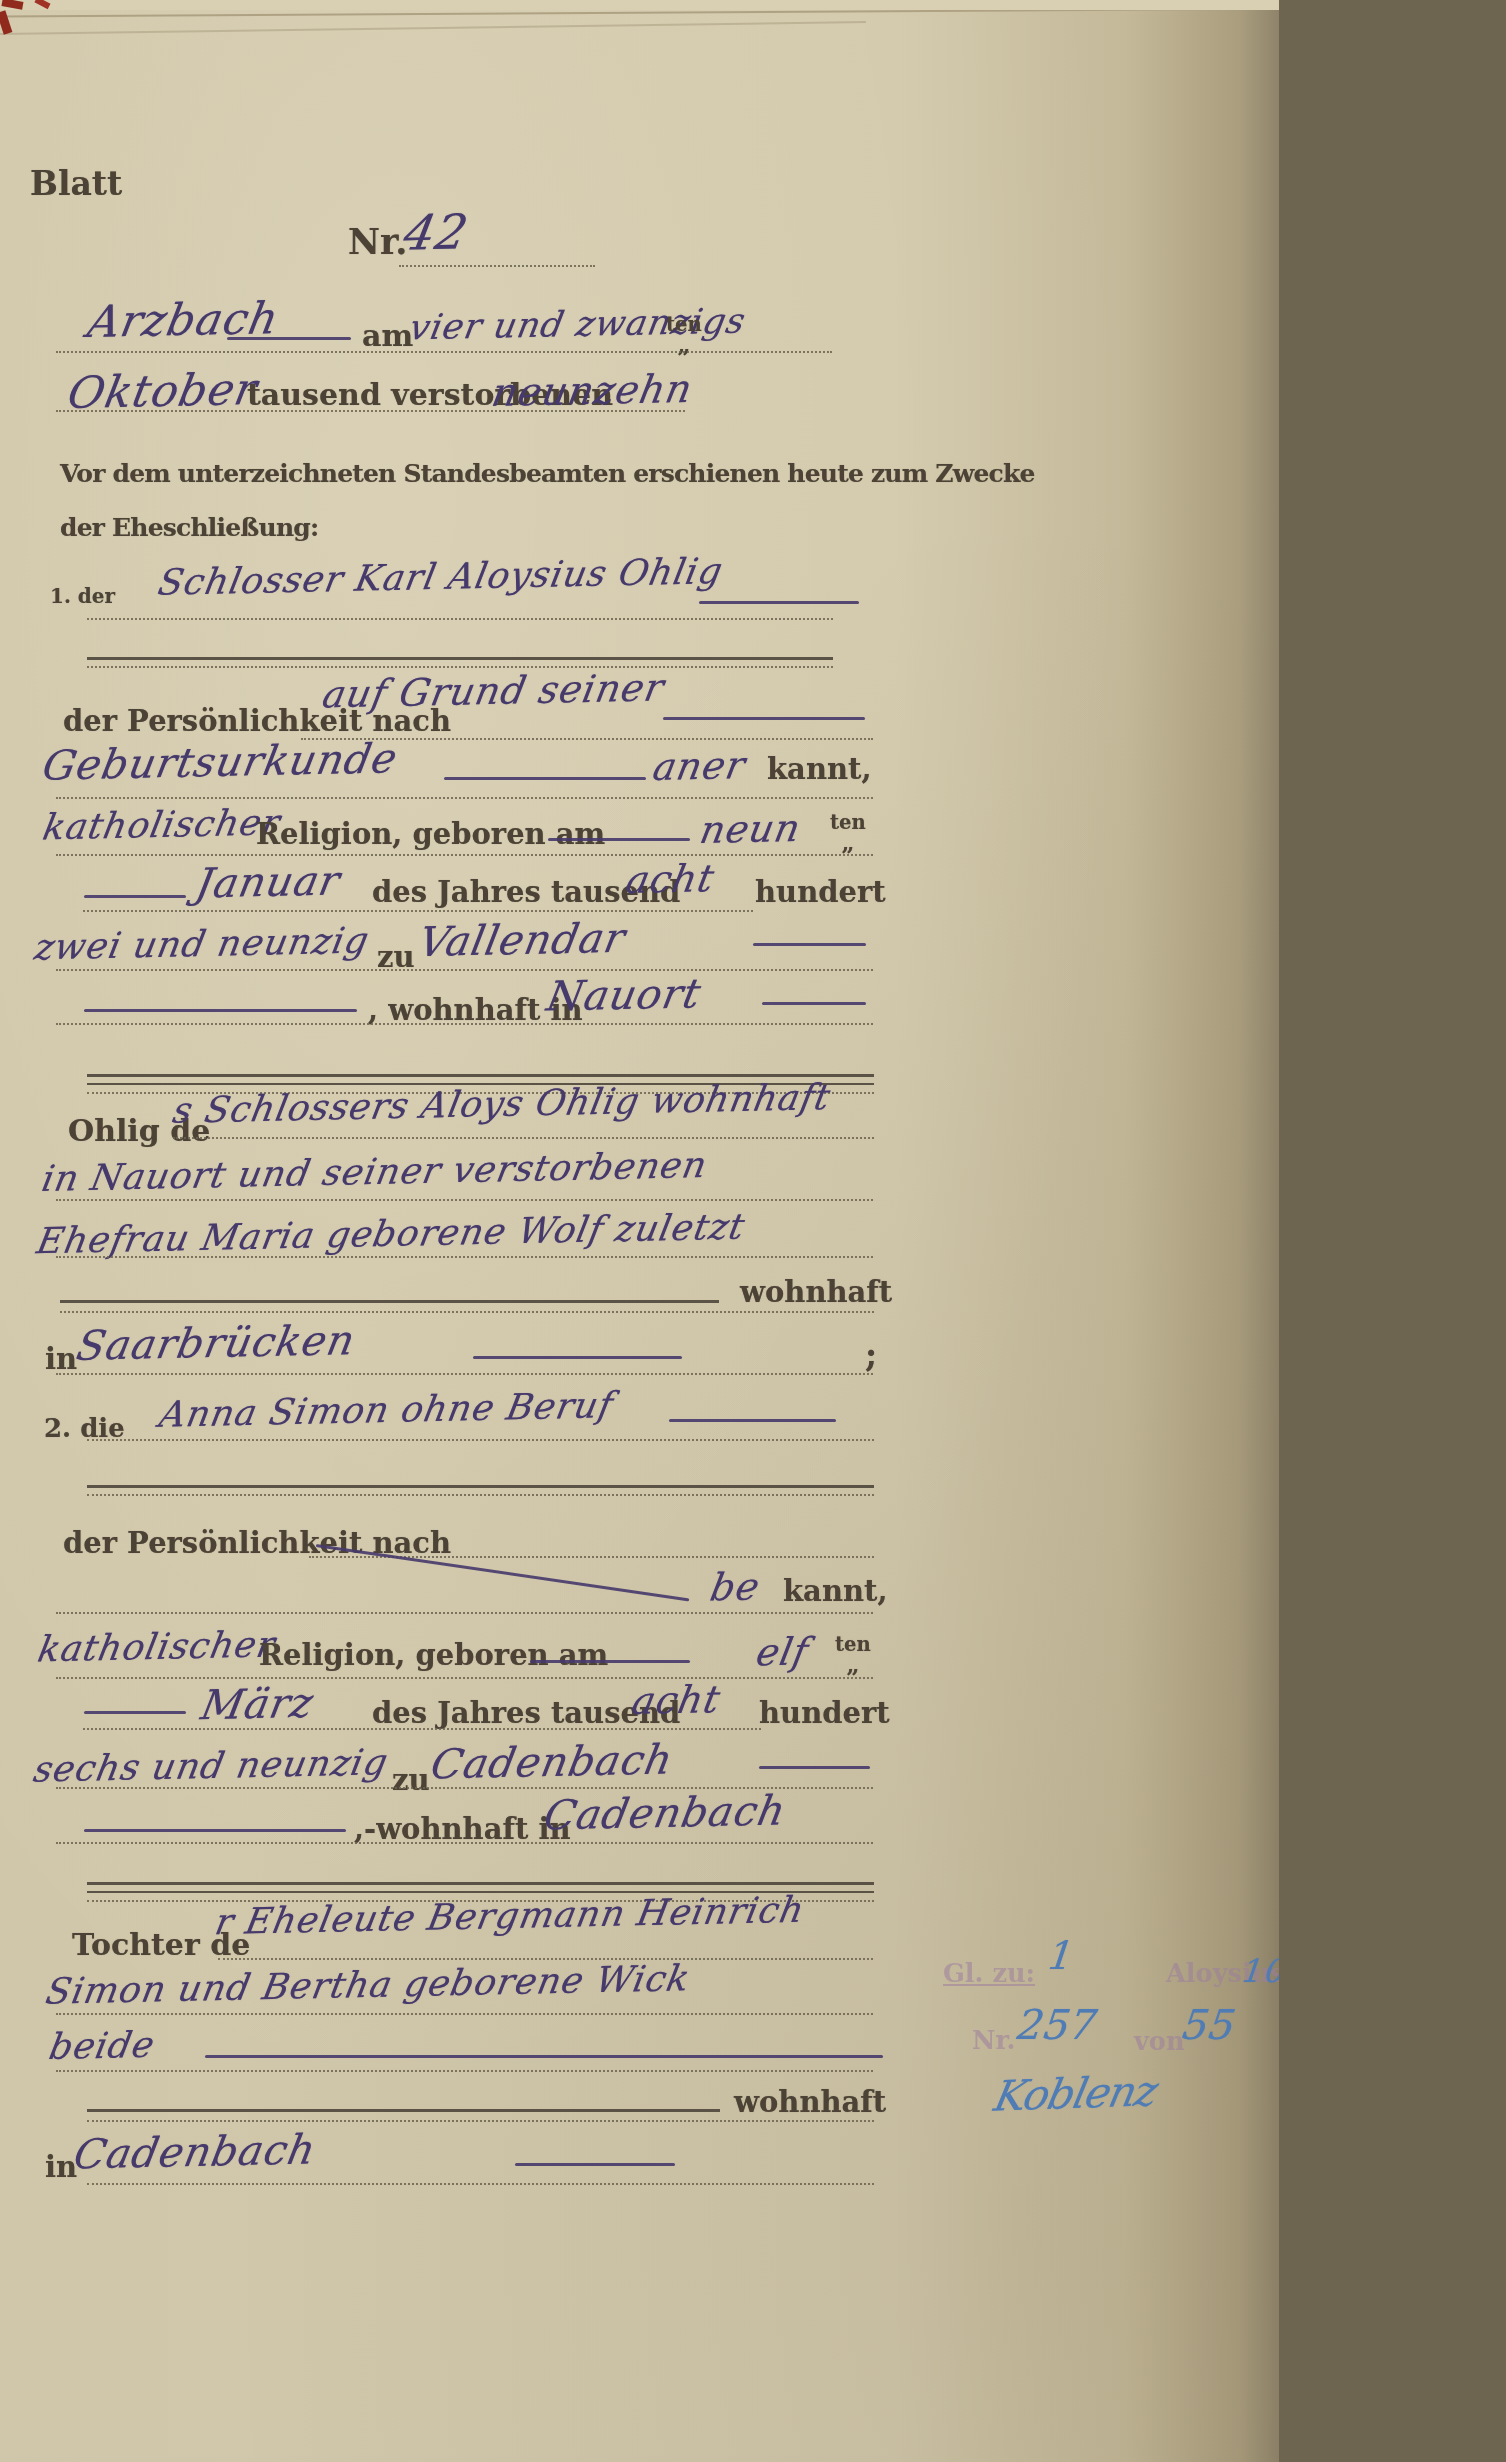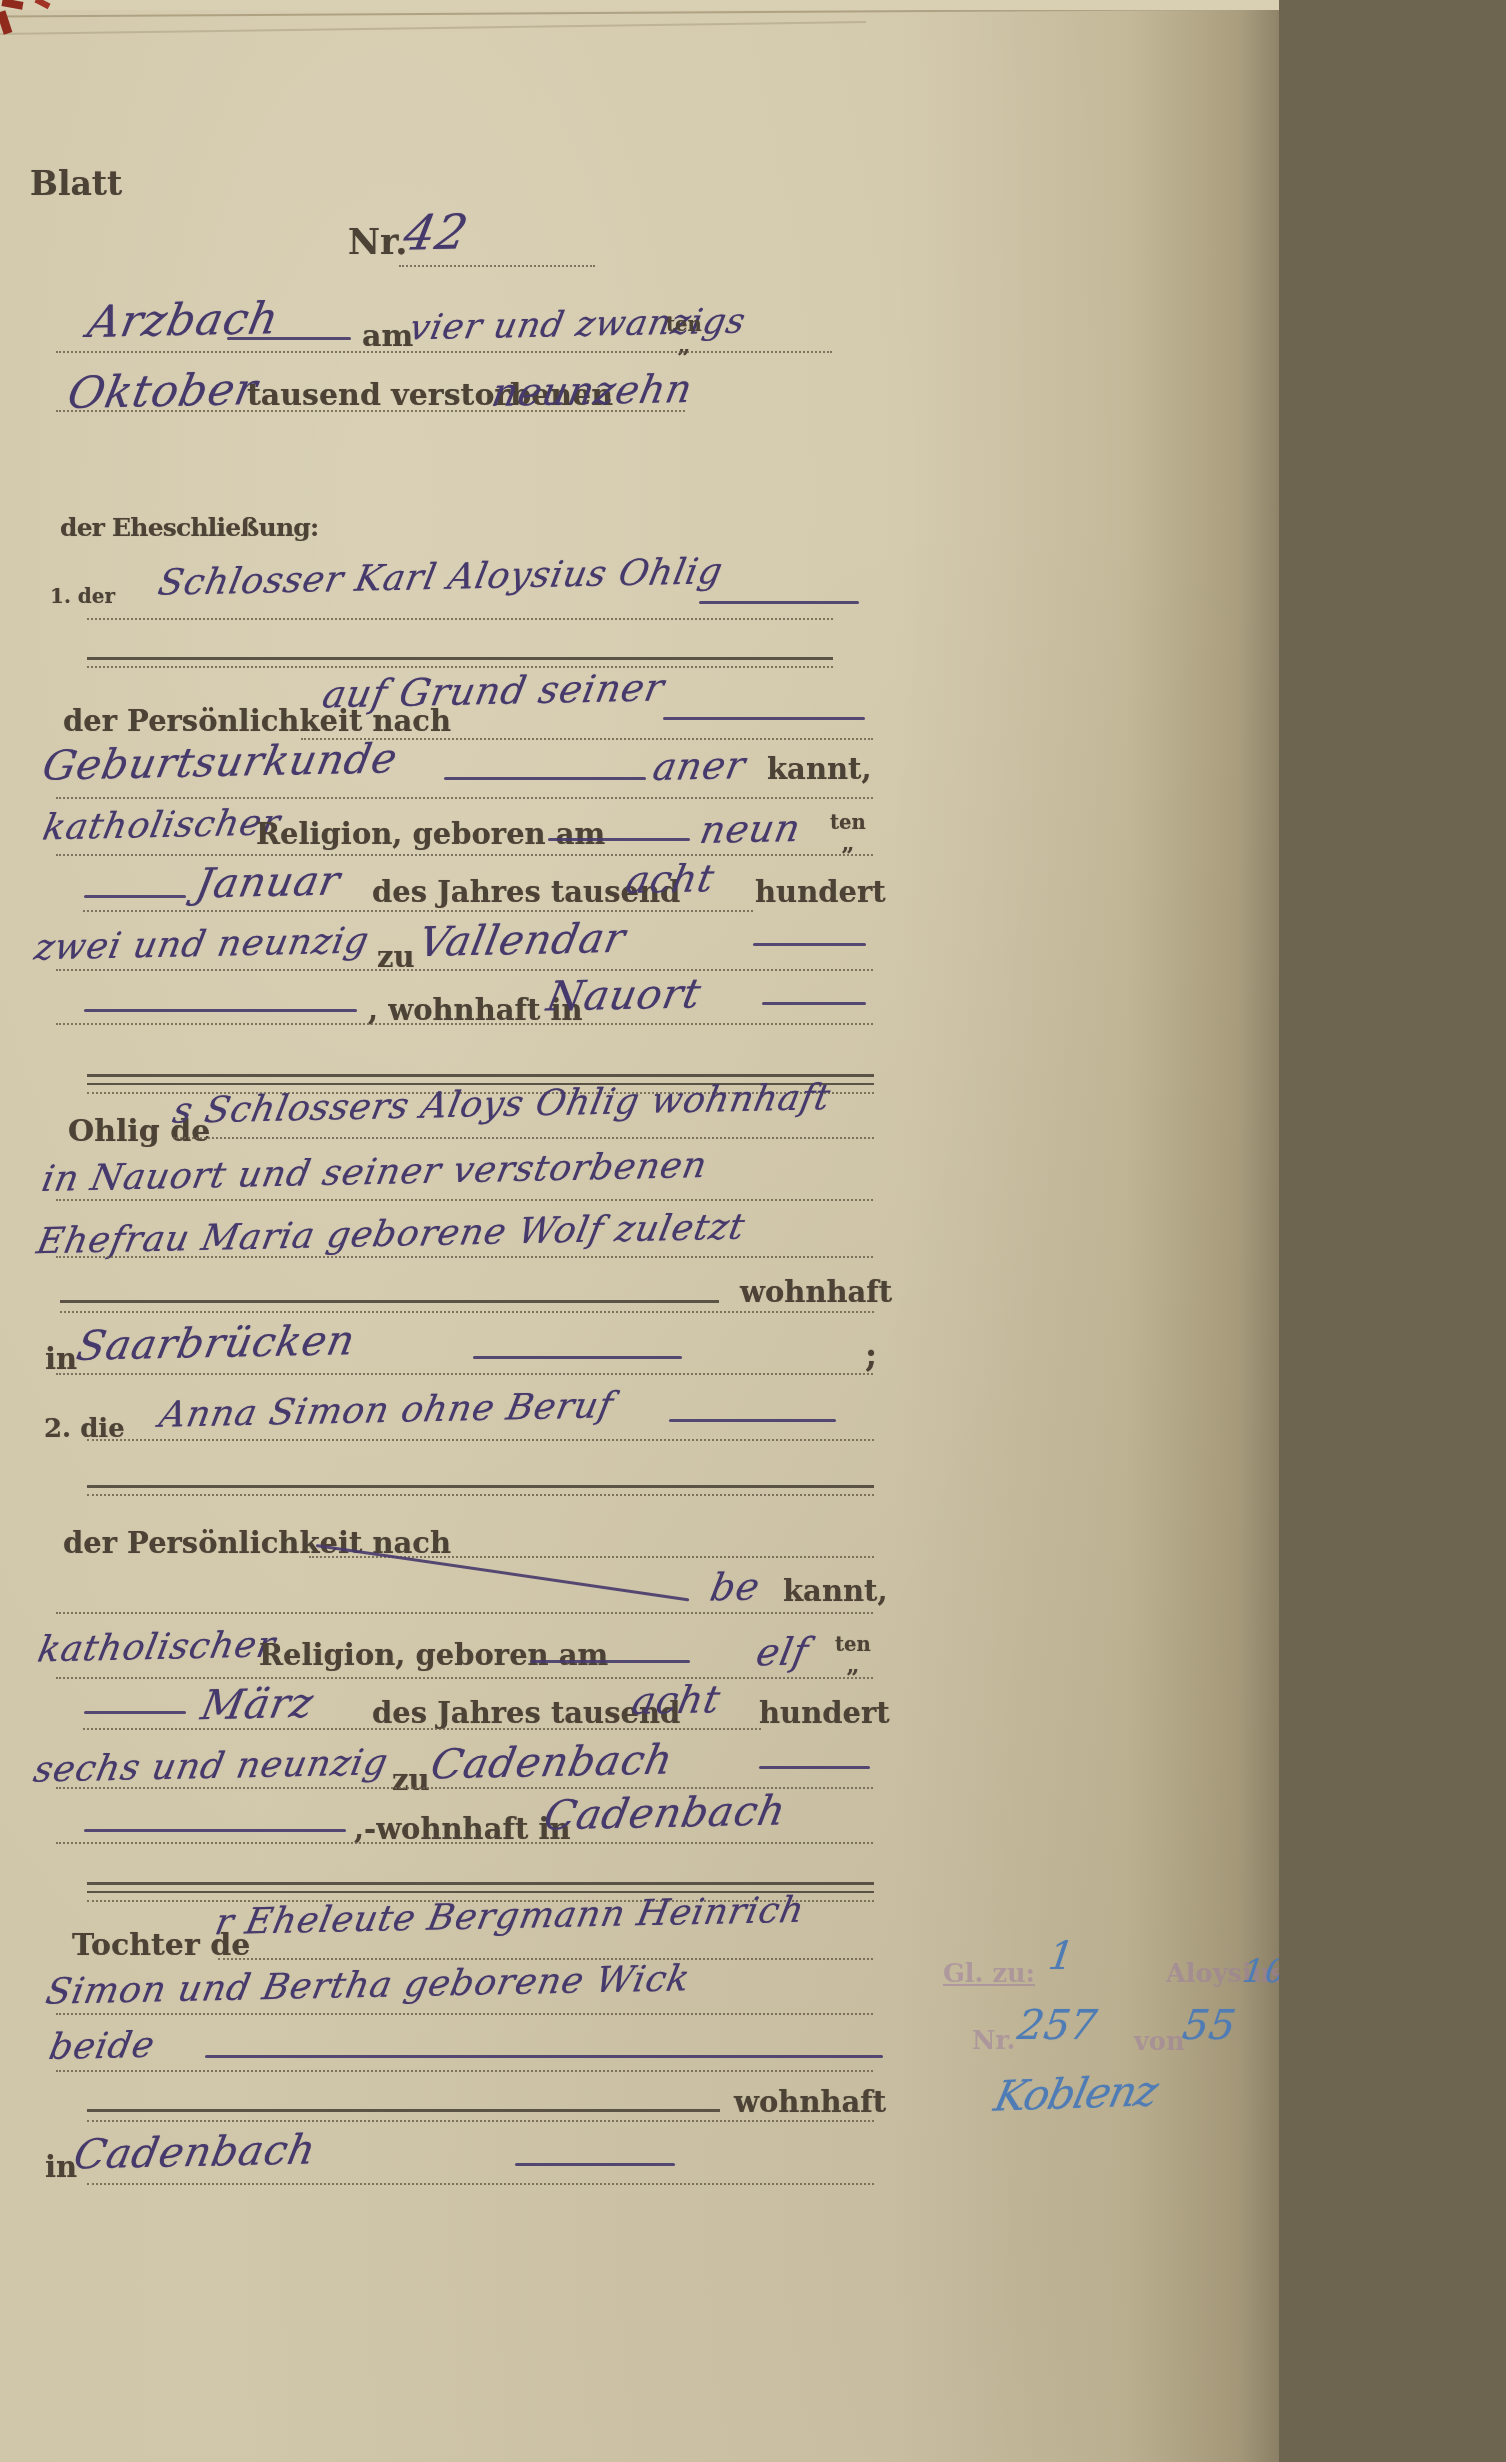--- a/index.html
+++ b/index.html
@@ -57,20 +57,21 @@
     <span class="t">ten</span>
     <span class="q">„</span>
   </div>
   <div class="dot" style="left:56px;top:351px;width:776px;"></div>
 
   <div class="abs hw" style="left:69px;top:369px;font-size:44px;">Oktober</div>
   <div class="abs print" style="left:247px;top:380px;font-size:30px;">tausend verstorbenen</div>
   <div class="abs hw" style="left:493px;top:371px;font-size:39px;">neunzehn</div>
   <div class="dot" style="left:56px;top:410px;width:629px;"></div>
 
+  <div class="abs print" style="left:60px;top:461px;font-size:25px;letter-spacing:-0.8px;">Vor dem unterzeichneten Standesbeamten erschienen heute zum Zwecke</div>
   <div class="abs print" style="left:60px;top:515px;font-size:25px;letter-spacing:-0.8px;">der Eheschließung:</div>
 
   <div class="abs print" style="left:50px;top:586px;font-size:20px;">1. der</div>
   <div class="abs hw" style="left:160px;top:559px;font-size:36px;">Schlosser Karl Aloysius Ohlig</div>
   <div class="inkdash" style="left:699px;top:601px;width:160px;"></div>
   <div class="dot" style="left:87px;top:618px;width:746px;"></div>
 
   <div class="rule" style="left:87px;top:657px;width:746px;"></div>
   <div class="dot" style="left:87px;top:666px;width:746px;"></div>
 

